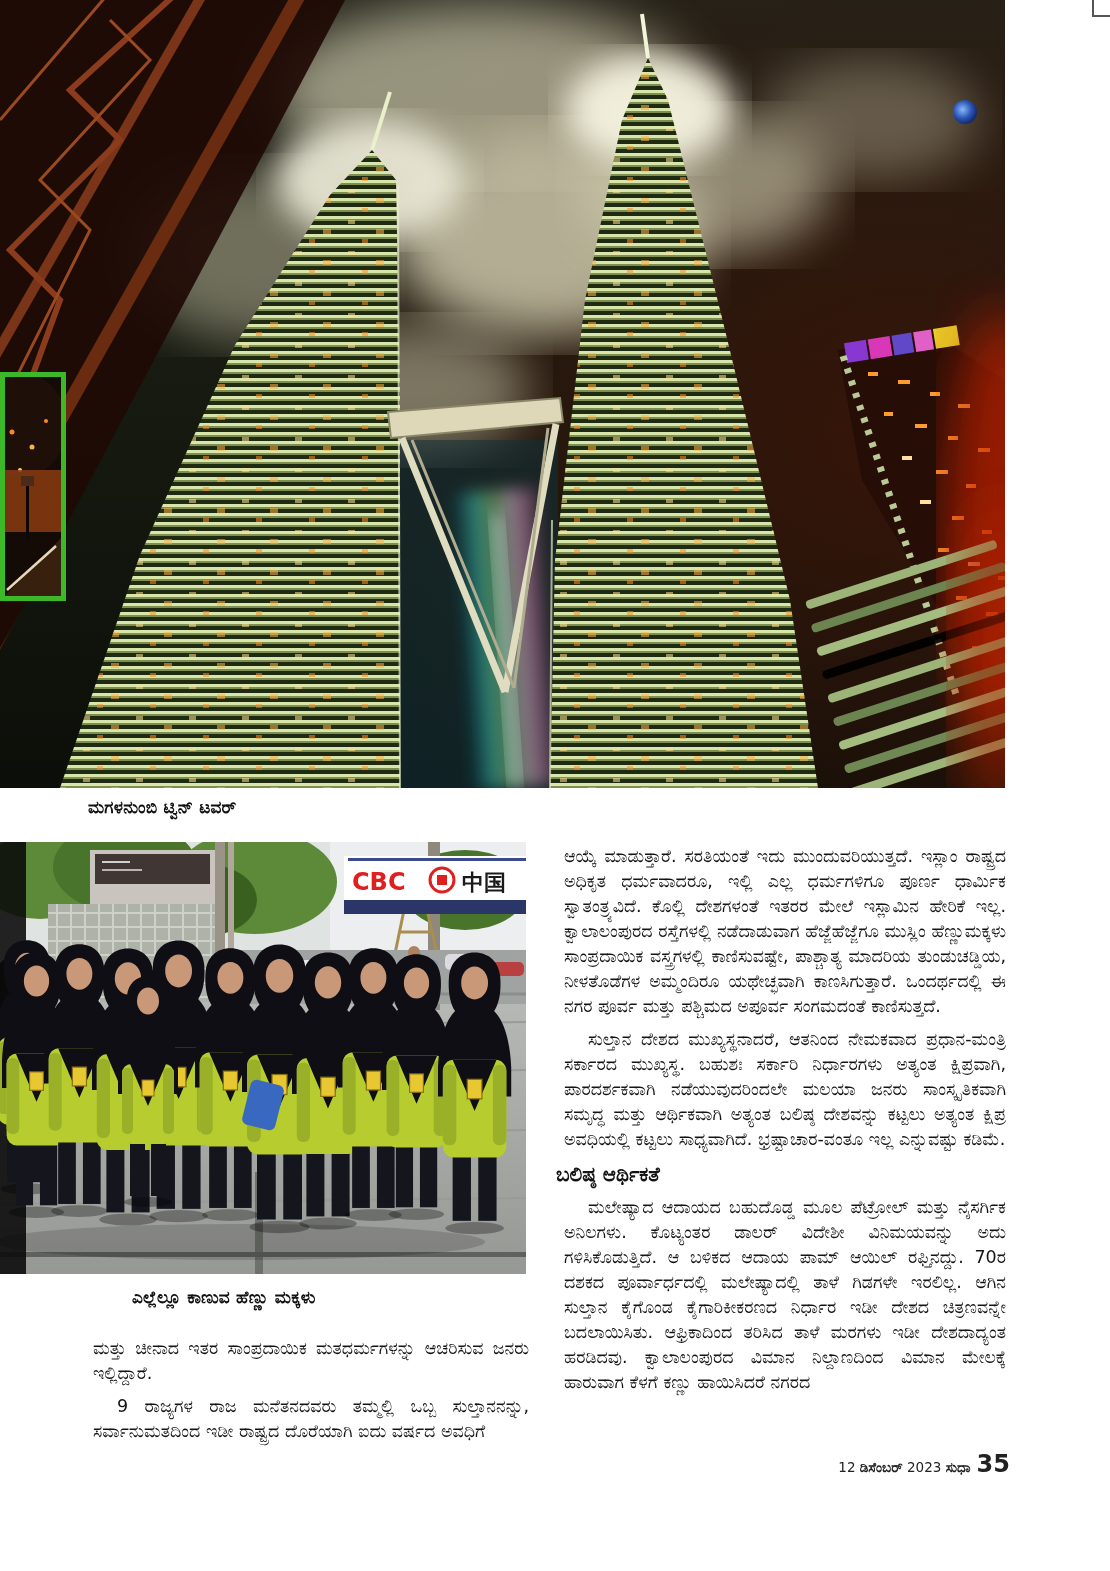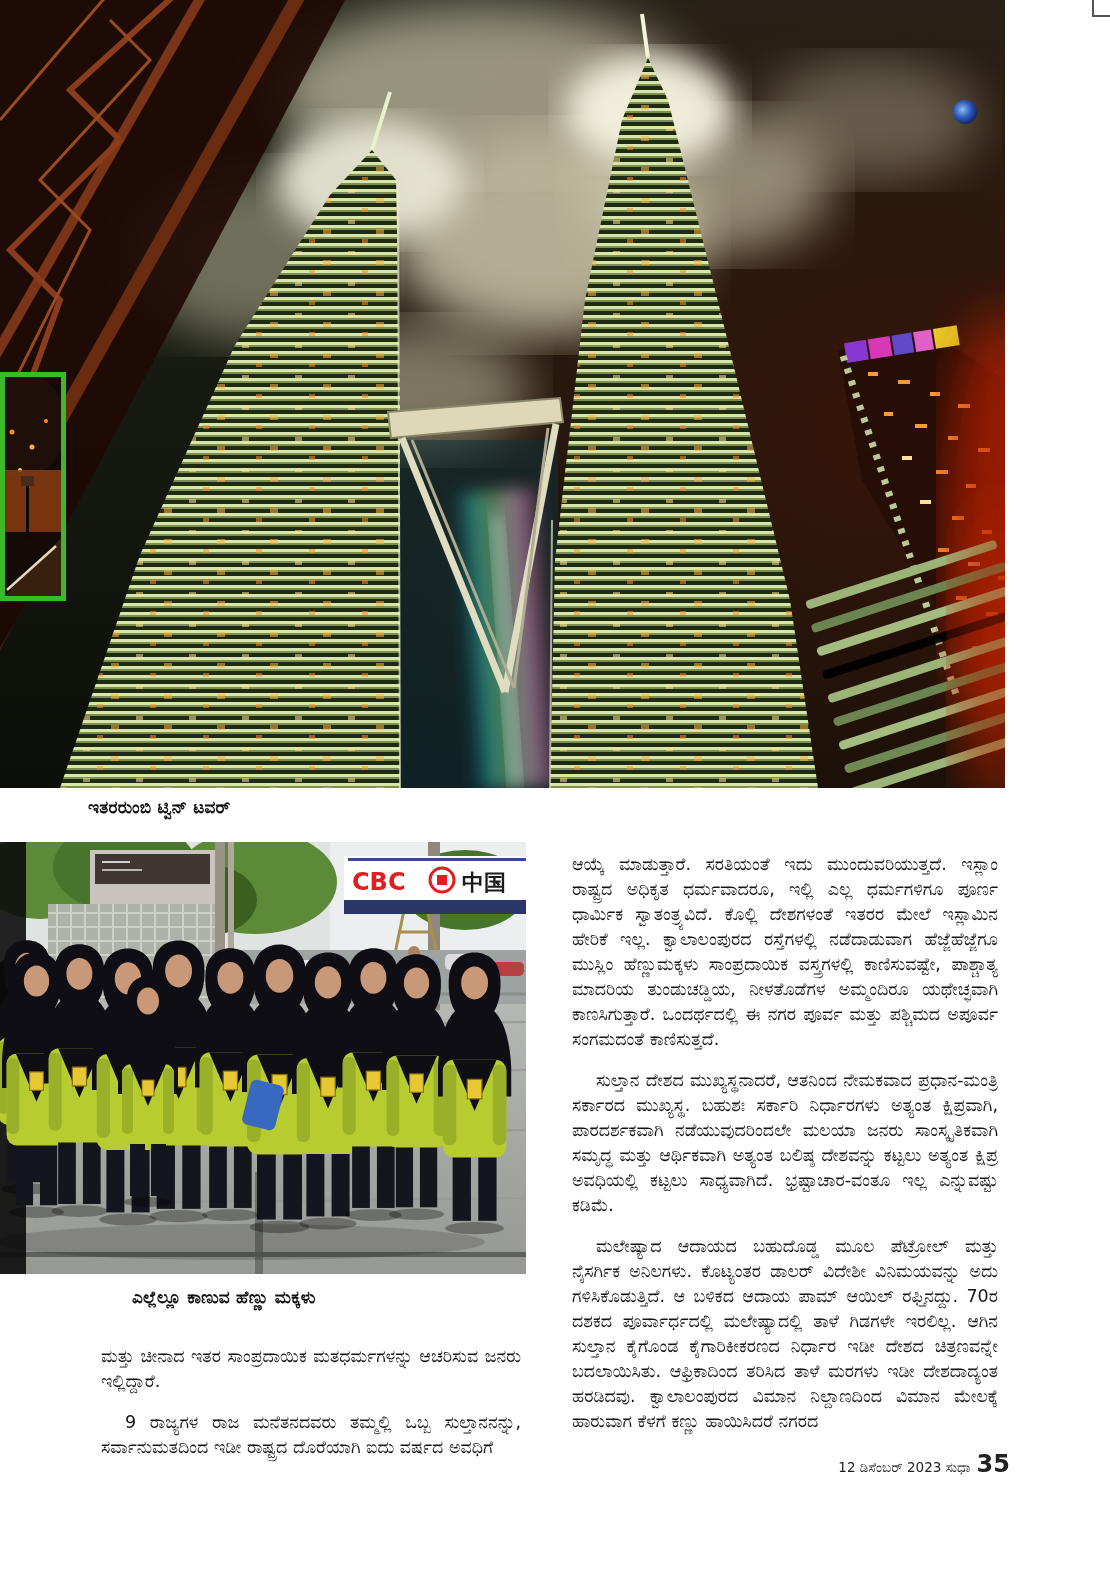--- a/index.html
+++ b/index.html
@@ -2,25 +2,25 @@
 <html><head>
 <meta charset="utf-8">
 <style>
   html,body{margin:0;padding:0;background:#ffffff;}
   .page{position:relative;width:1110px;height:1571px;background:#ffffff;overflow:hidden;
         font-family:"DejaVu Sans","Liberation Sans",sans-serif;color:#111;}
   .abs{position:absolute;}
   .photo{display:block;}
   .caption{position:absolute;font-size:17px;font-weight:700;color:#111;letter-spacing:.2px;}
   .bodycol{position:absolute;font-size:17.5px;line-height:25px;text-align:justify;color:#141414;}
-  .bodycol p{margin:16px;}
+  .bodycol p{margin:8px;}
   .bodycol p.indent{text-indent:24px;}
   .section-head{font-size:20px;font-weight:700;margin:10px 0 6px 0;text-align:left;}
   .footer{position:absolute;top:1450px;right:100px;font-size:13.5px;color:#222;white-space:nowrap;}
-  .footer .kn{font-weight:400;}
+  .footer .kn{font-weight:700;}
   .footer .pagenum{font-size:24px;font-weight:700;margin-left:6px;}
   .corner{position:absolute;top:0;right:0;width:18px;height:17px;}
   .corner .v{position:absolute;left:0;top:0;width:2px;height:17px;background:#555;}
   .corner .h{position:absolute;left:0;top:15px;width:18px;height:2px;background:#555;}
 </style>
 </head>
 <body>
 
 <div class="page">
 
@@ -198,21 +198,21 @@
           <circle cx="20" cy="470" r="2" fill="#ffd060"></circle>
         <rect x="5" y="470" width="56" height="62" fill="#8a3c12" opacity=".85"></rect>
         <polygon points="5,596 61,538 61,596" fill="#38200e"></polygon>
         <line x1="7" y1="590" x2="56" y2="546" stroke="#e8d8b8" stroke-width="2.5"></line>
         <rect x="26" y="478" width="3" height="62" fill="#0c0806"></rect>
         <rect x="21" y="476" width="13" height="10" fill="#4a2a18"></rect>
       </g>
     </g>
   </svg>
 
-  <div class="caption" style="left:88px;top:797px;">ಇತರರುಂಬಿ ಟ್ವಿನ್ ಟವರ್</div>
+  <div class="caption" style="left:88px;top:797px;">ಮಗಳನುಂಬಿ ಟ್ವಿನ್ ಟವರ್</div>
 
   <svg class="abs photo" style="left:0;top:842px;" width="526" height="432" viewBox="0 0 526 432">
     <defs>
       <linearGradient id="pave" x1="0" y1="0" x2="0" y2="1">
         <stop offset="0" stop-color="#c9cbc8"></stop>
           <stop offset="1" stop-color="#969894"></stop>
       </linearGradient>
       <pattern id="blocks" width="14" height="14" patternUnits="userSpaceOnUse">
         <rect width="14" height="14" fill="#aeb2a8"></rect>
         <rect width="14" height="2" fill="#cdd2c8"></rect>
@@ -323,20 +323,21 @@
   <div class="caption" style="left:88px;top:1287px;margin-left:44px;">ಎಲ್ಲೆಲ್ಲೂ ಕಾಣುವ ಹೆಣ್ಣು ಮಕ್ಕಳು</div>
 
   <div class="bodycol" style="left:85px;top:1328px;width:452px;">
     <p>ಮತ್ತು ಚೀನಾದ ಇತರ ಸಾಂಪ್ರದಾಯಿಕ ಮತಧರ್ಮಗಳನ್ನು ಆಚರಿಸುವ ಜನರು ಇಲ್ಲಿದ್ದಾರೆ.</p>
     <p class="indent">9 ರಾಜ್ಯಗಳ ರಾಜ ಮನೆತನದವರು ತಮ್ಮಲ್ಲಿ ಒಬ್ಬ ಸುಲ್ತಾನನನ್ನು, ಸರ್ವಾನುಮತದಿಂದ ಇಡೀ ರಾಷ್ಟ್ರದ ದೊರೆಯಾಗಿ ಐದು ವರ್ಷದ ಅವಧಿಗೆ</p>
   </div>
 
   <div class="bodycol" style="left:556px;top:836px;width:458px;">
     <p>ಆಯ್ಕೆ ಮಾಡುತ್ತಾರೆ. ಸರತಿಯಂತೆ ಇದು ಮುಂದುವರಿಯುತ್ತದೆ. ಇಸ್ಲಾಂ ರಾಷ್ಟ್ರದ ಅಧಿಕೃತ ಧರ್ಮವಾದರೂ, ಇಲ್ಲಿ ಎಲ್ಲ ಧರ್ಮಗಳಿಗೂ ಪೂರ್ಣ ಧಾರ್ಮಿಕ ಸ್ವಾತಂತ್ರ್ಯವಿದೆ. ಕೊಲ್ಲಿ ದೇಶಗಳಂತೆ ಇತರರ ಮೇಲೆ ಇಸ್ಲಾಮಿನ ಹೇರಿಕೆ ಇಲ್ಲ. ಕ್ವಾಲಾಲಂಪುರದ ರಸ್ತೆಗಳಲ್ಲಿ ನಡೆದಾಡುವಾಗ ಹೆಜ್ಜೆಹೆಜ್ಜೆಗೂ ಮುಸ್ಲಿಂ ಹೆಣ್ಣುಮಕ್ಕಳು ಸಾಂಪ್ರದಾಯಿಕ ವಸ್ತ್ರಗಳಲ್ಲಿ ಕಾಣಿಸುವಷ್ಟೇ, ಪಾಶ್ಚಾತ್ಯ ಮಾದರಿಯ ತುಂಡುಚಡ್ಡಿಯ, ನೀಳತೊಡೆಗಳ ಅಮ್ಮಂದಿರೂ ಯಥೇಚ್ಛವಾಗಿ ಕಾಣಸಿಗುತ್ತಾರೆ. ಒಂದರ್ಥದಲ್ಲಿ ಈ ನಗರ ಪೂರ್ವ ಮತ್ತು ಪಶ್ಚಿಮದ ಅಪೂರ್ವ ಸಂಗಮದಂತೆ ಕಾಣಿಸುತ್ತದೆ.</p>
     <p class="indent">ಸುಲ್ತಾನ ದೇಶದ ಮುಖ್ಯಸ್ಥನಾದರೆ, ಆತನಿಂದ ನೇಮಕವಾದ ಪ್ರಧಾನ-ಮಂತ್ರಿ ಸರ್ಕಾರದ ಮುಖ್ಯಸ್ಥ. ಬಹುಶಃ ಸರ್ಕಾರಿ ನಿರ್ಧಾರಗಳು ಅತ್ಯಂತ ಕ್ಷಿಪ್ರವಾಗಿ, ಪಾರದರ್ಶಕವಾಗಿ ನಡೆಯುವುದರಿಂದಲೇ ಮಲಯಾ ಜನರು ಸಾಂಸ್ಕೃತಿಕವಾಗಿ ಸಮೃದ್ಧ ಮತ್ತು ಆರ್ಥಿಕವಾಗಿ ಅತ್ಯಂತ ಬಲಿಷ್ಠ ದೇಶವನ್ನು ಕಟ್ಟಲು ಅತ್ಯಂತ ಕ್ಷಿಪ್ರ ಅವಧಿಯಲ್ಲಿ ಕಟ್ಟಲು ಸಾಧ್ಯವಾಗಿದೆ. ಭ್ರಷ್ಟಾಚಾರ-ವಂತೂ ಇಲ್ಲ ಎನ್ನುವಷ್ಟು ಕಡಿಮೆ.</p>
+    <div class="section-head">ಬಲಿಷ್ಠ ಆರ್ಥಿಕತೆ</div>
     <p class="indent">ಮಲೇಷ್ಯಾದ ಆದಾಯದ ಬಹುದೊಡ್ಡ ಮೂಲ ಪೆಟ್ರೋಲ್ ಮತ್ತು ನೈಸರ್ಗಿಕ ಅನಿಲಗಳು. ಕೊಟ್ಯಂತರ ಡಾಲರ್ ವಿದೇಶೀ ವಿನಿಮಯವನ್ನು ಅದು ಗಳಿಸಿಕೊಡುತ್ತಿದೆ. ಆ ಬಳಿಕದ ಆದಾಯ ಪಾಮ್ ಆಯಿಲ್ ರಫ್ತಿನದ್ದು. 70ರ ದಶಕದ ಪೂರ್ವಾರ್ಧದಲ್ಲಿ ಮಲೇಷ್ಯಾದಲ್ಲಿ ತಾಳೆ ಗಿಡಗಳೇ ಇರಲಿಲ್ಲ. ಆಗಿನ ಸುಲ್ತಾನ ಕೈಗೊಂಡ ಕೈಗಾರಿಕೀಕರಣದ ನಿರ್ಧಾರ ಇಡೀ ದೇಶದ ಚಿತ್ರಣವನ್ನೇ ಬದಲಾಯಿಸಿತು. ಆಫ್ರಿಕಾದಿಂದ ತರಿಸಿದ ತಾಳೆ ಮರಗಳು ಇಡೀ ದೇಶದಾದ್ಯಂತ ಹರಡಿದವು. ಕ್ವಾಲಾಲಂಪುರದ ವಿಮಾನ ನಿಲ್ದಾಣದಿಂದ ವಿಮಾನ ಮೇಲಕ್ಕೆ ಹಾರುವಾಗ ಕೆಳಗೆ ಕಣ್ಣು ಹಾಯಿಸಿದರೆ ನಗರದ</p>
   </div>
 
   <div class="footer">
     <span>12</span>
     <span class="kn">ಡಿಸೆಂಬರ್</span>
     <span>2023</span>
     <span class="kn">ಸುಧಾ</span><span class="pagenum">35</span>
   </div>
 

